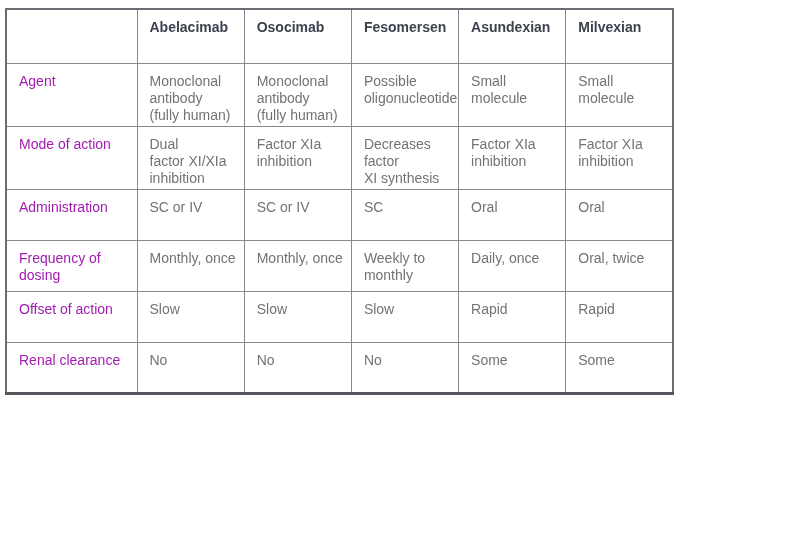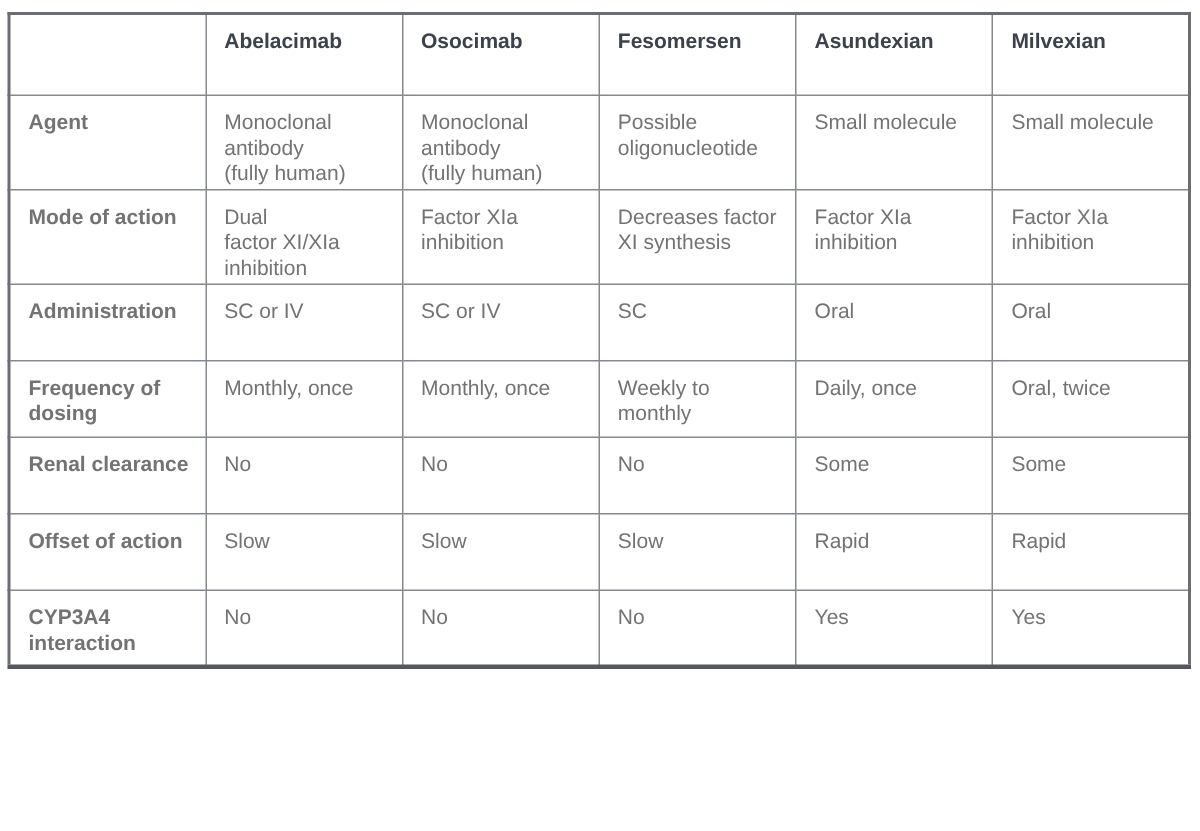--- a/index.html
+++ b/index.html
@@ -11,21 +11,21 @@
     font-family: "Liberation Sans", sans-serif;
   }
   .table-wrap {
     position: absolute;
     left: 5px;
     top: 8px;
   }
   table.cmp {
     border-collapse: collapse;
     table-layout: fixed;
-    width: 789px;
+    width: 669px;
     background: #ffffff;
     border-top: 2px solid #6a6d73;
     border-left: 2px solid #6a6d73;
     border-right: 2px solid #6a6d73;
     border-bottom: 3px solid #55585e;
   }
   table.cmp col.label-col { width: 131px; }
   table.cmp th, table.cmp td {
     border: 1px solid #85888e;
     vertical-align: top;
@@ -38,22 +38,22 @@
   }
   table.cmp th {
     font-weight: 700;
     color: #3c414c;
   }
   table.cmp td {
     font-weight: 400;
     color: #737373;
   }
   table.cmp td.row-label {
-    font-weight: 700;
-    color: #737373;
+    font-weight: 400;
+    color: #a21caf;
   }
   table.cmp thead tr { height: 54px; }
   table.cmp tbody tr { height: 51px; }
   table.cmp tbody tr:nth-child(1) { height: 61px; }
   table.cmp tbody tr:nth-child(2) { height: 62px; }
 </style>
 </head>
 <body>
 
 <div class="table-wrap">
@@ -116,39 +116,30 @@
           <td class="row-label">Frequency of
 dosing</td>
           <td>Monthly, once</td>
           <td>Monthly, once</td>
           <td>Weekly to
 monthly</td>
           <td>Daily, once</td>
           <td>Oral, twice</td>
         </tr>
         <tr>
-          <td class="row-label">Renal clearance</td>
-          <td>No</td>
-          <td>No</td>
-          <td>No</td>
-          <td>Some</td>
-          <td>Some</td>
-        </tr>
-        <tr>
           <td class="row-label">Offset of action</td>
           <td>Slow</td>
           <td>Slow</td>
           <td>Slow</td>
           <td>Rapid</td>
           <td>Rapid</td>
         </tr>
         <tr>
-          <td class="row-label">CYP3A4
-interaction</td>
+          <td class="row-label">Renal clearance</td>
           <td>No</td>
           <td>No</td>
           <td>No</td>
-          <td>Yes</td>
-          <td>Yes</td>
+          <td>Some</td>
+          <td>Some</td>
         </tr>
       </tbody>
   </table>
 </div>
 
 </body></html>

